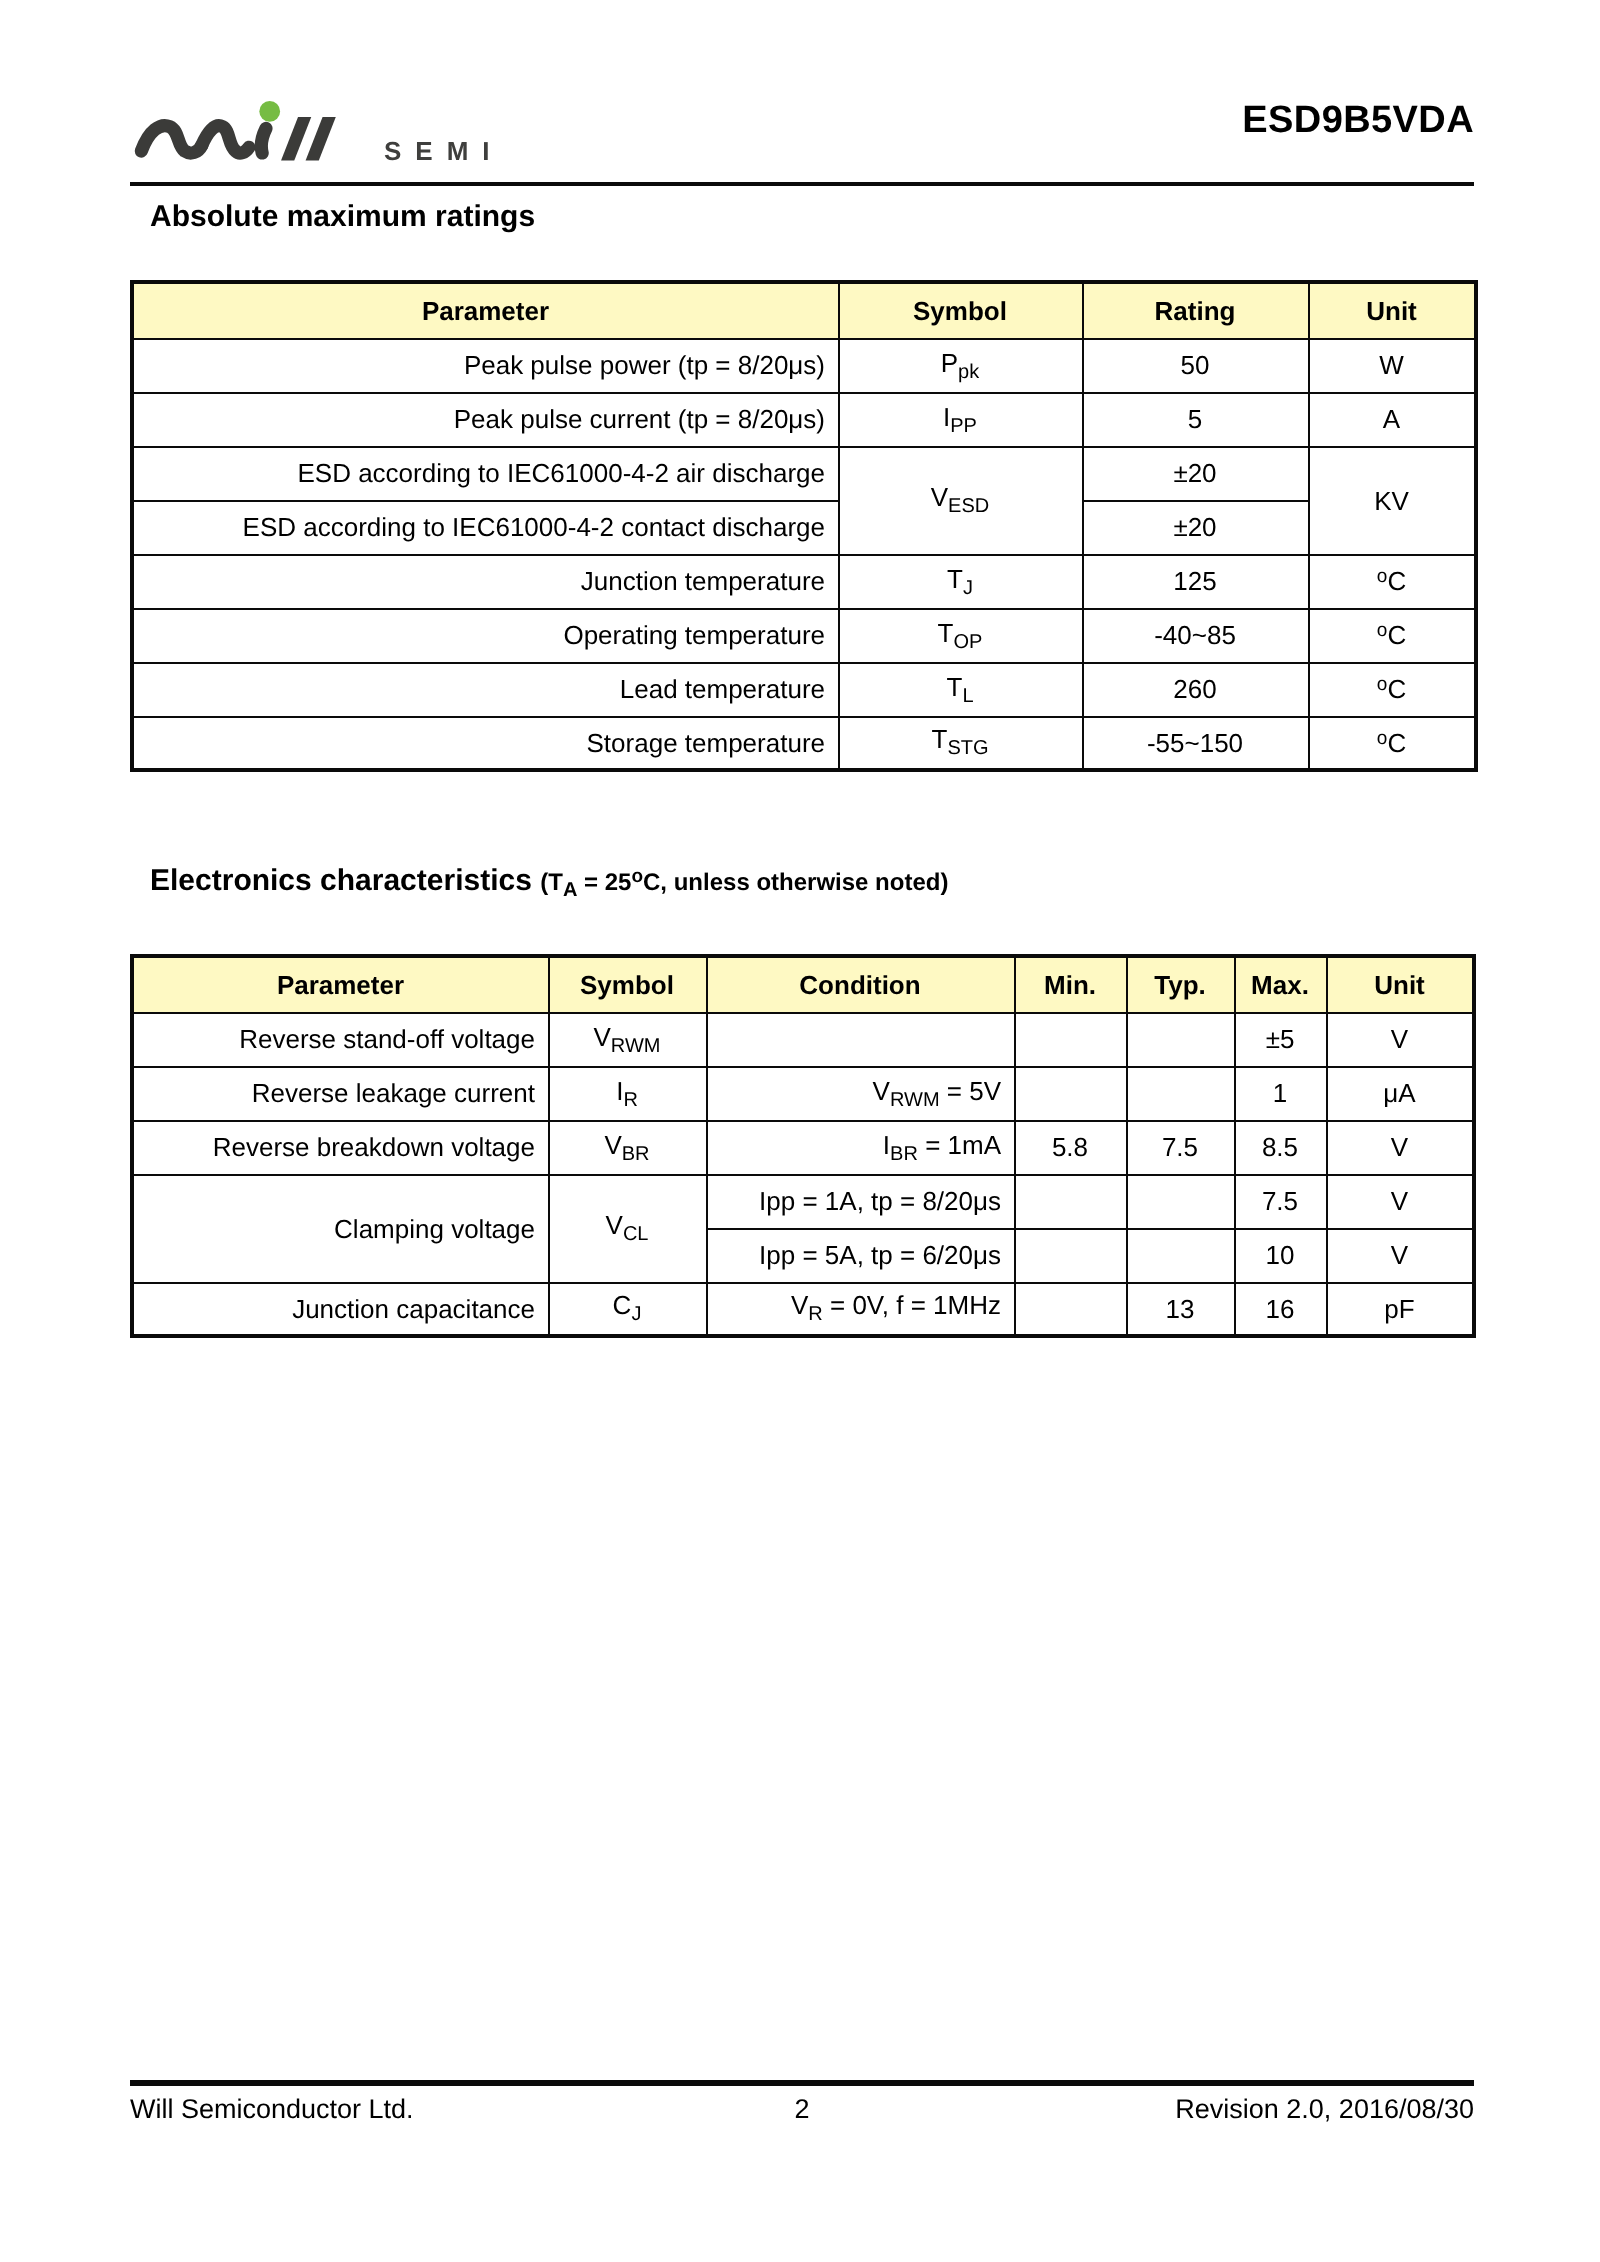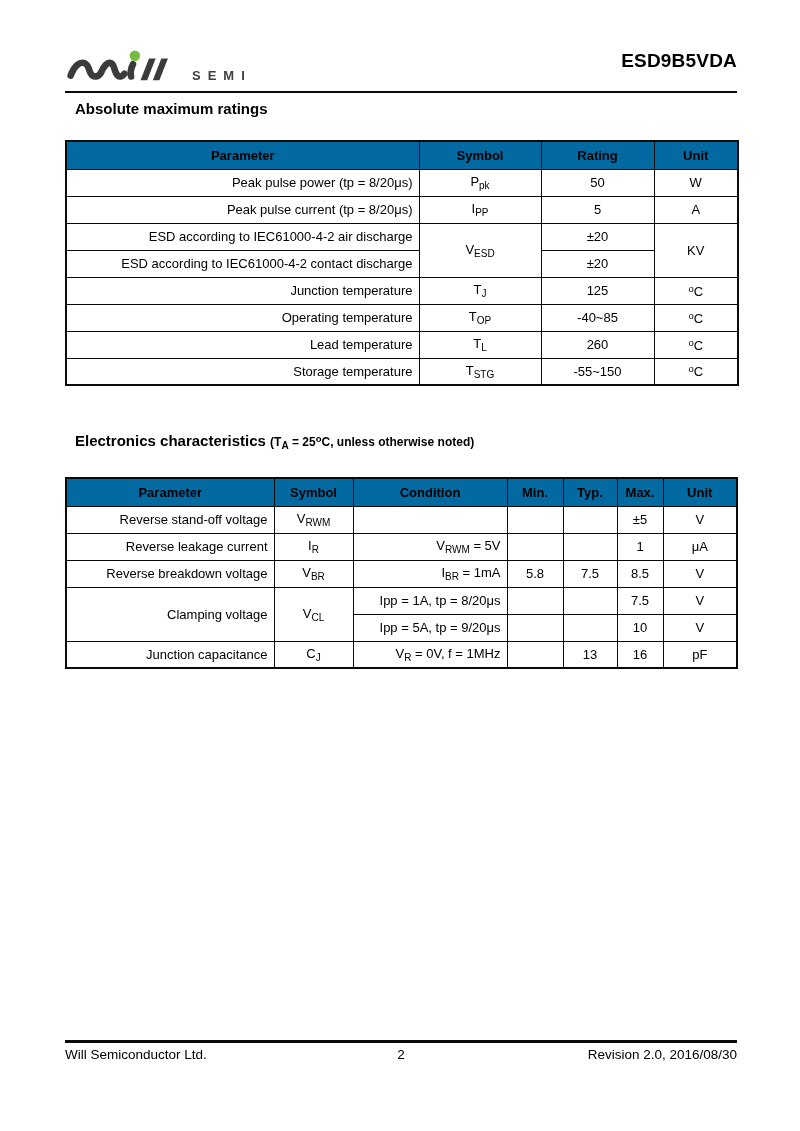--- a/index.html
+++ b/index.html
@@ -27,21 +27,21 @@
   
   .sec-title { font-size:15px; font-weight:bold; margin:7px 0 0 10px; line-height:17px; }
   .sec-title .sub-note { font-size:12px; font-weight:bold; }
   .sec-title.ec { margin-top:44px; }
 
   
   table { border-collapse:collapse; table-layout:fixed; margin-top:23px; font-size:13px; }
   table, th, td { border:1px solid #0a0a0a; }
   table { border-width:2px; }
   th {
-    background:#0369a1; font-weight:bold; height:28px; text-align:center; padding:0 2px;
+    background:#fef9c3; font-weight:bold; height:28px; text-align:center; padding:0 2px;
   }
   td { height:27px; text-align:center; padding:0 2px; }
   td.l { text-align:right; padding:0 6px 0 7px; }
   sub { font-size:10px; vertical-align:-3px; letter-spacing:0;margin-top:30px; }
   sup { font-size:9.5px; vertical-align:4px; }
   .t1 { width:672px; }
   .t2 { width:671px; }
 
   
   .footer {
@@ -198,21 +198,21 @@
         <tr>
           <td class="l" rowspan="2">Clamping voltage</td>
           <td rowspan="2"><span>V</span><sub>CL</sub></td>
           <td class="l"><span>Ipp = 1A, tp = 8/20μs</span></td>
           <td></td>
           <td></td>
           <td>7.5</td>
           <td>V</td>
         </tr>
         <tr>
-          <td class="l"><span>Ipp = 5A, tp = 9/20μs</span></td>
+          <td class="l"><span>Ipp = 5A, tp = 6/20μs</span></td>
           <td></td>
           <td></td>
           <td>10</td>
           <td>V</td>
         </tr>
         <tr>
           <td class="l">Junction capacitance</td>
           <td><span>C</span><sub>J</sub></td>
           <td class="l"><span>V</span><sub>R</sub><span> = 0V, f = 1MHz</span></td>
           <td></td>

